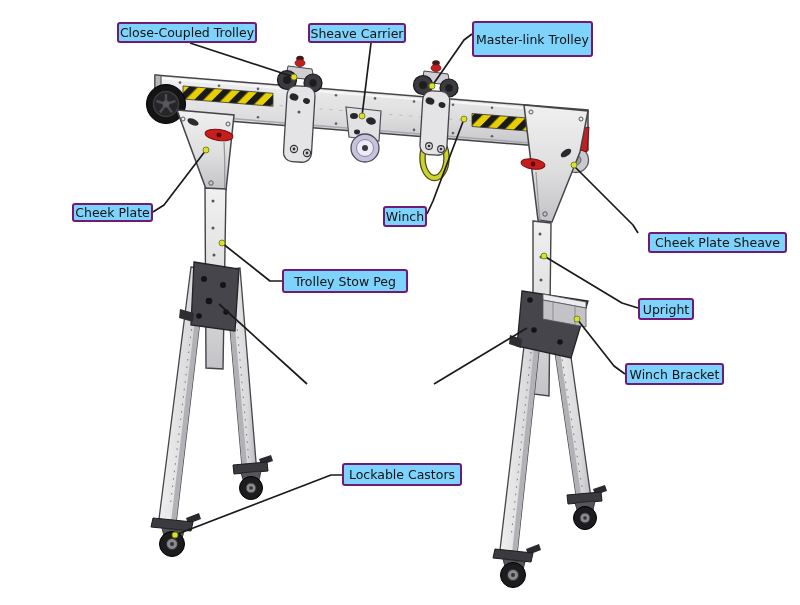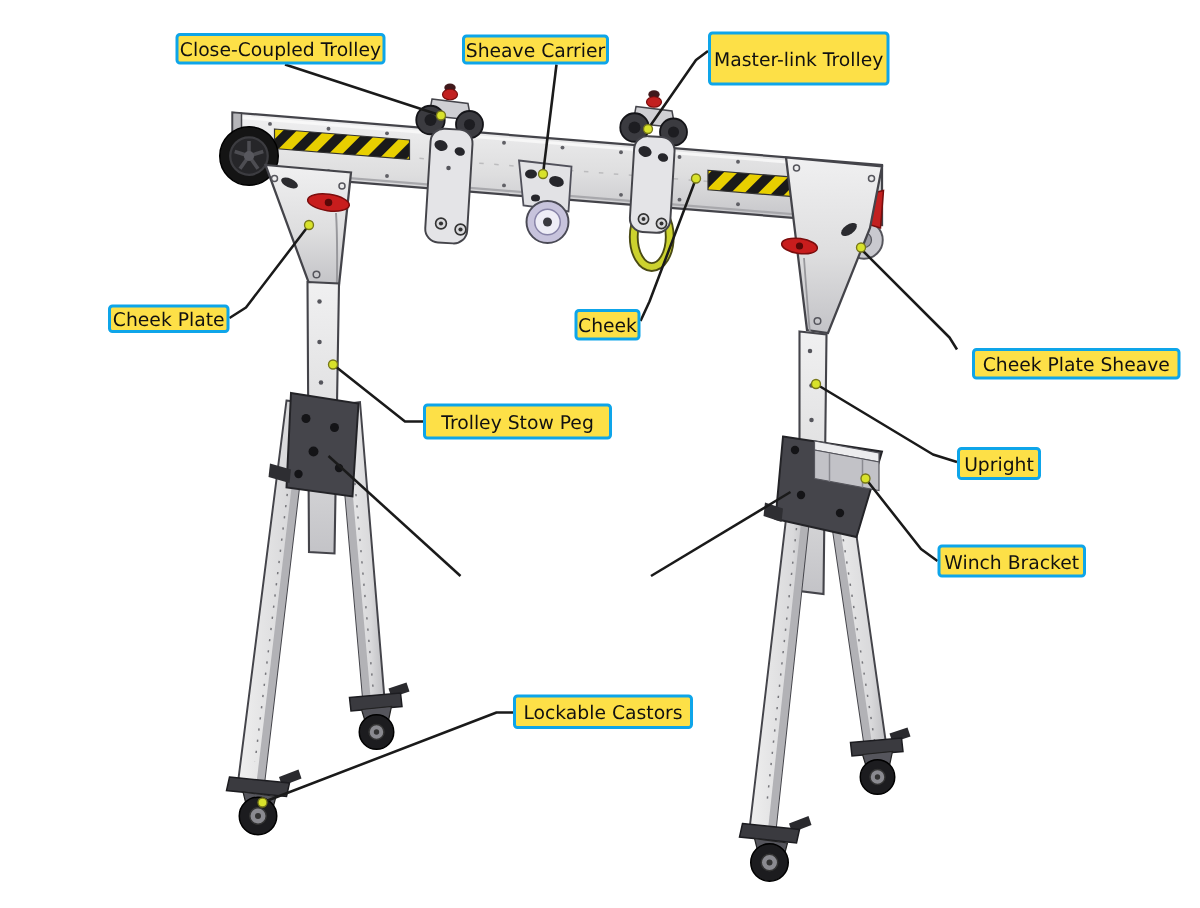--- a/index.html
+++ b/index.html
@@ -1,20 +1,20 @@
 <!DOCTYPE html>
 <html><head>
 <meta charset="utf-8">
 <style>
   html,body{margin:0;padding:0;background:#fff;}
   #stage{position:relative;width:800px;height:605px;background:#ffffff;overflow:hidden;
          font-family:"DejaVu Sans",sans-serif;}
   #crane-svg{position:absolute;left:0;top:0;}
   .lbl{position:absolute;box-sizing:border-box;display:flex;align-items:center;justify-content:center;
-       background:#fde047;border:2px solid #0ea5e9;border-radius:3px;color:#111;
+       background:#7dd3fc;border:2px solid #701a75;border-radius:3px;color:#111;
        font-size:12.5px;line-height:1.2;white-space:nowrap;text-align:left;z-index:5;}
   .lbl.two-line{flex-direction:column;line-height:1.35;}
 </style>
 </head>
 <body>
 
 <div id="stage">
 
 <svg id="crane-svg" width="800" height="605" viewBox="0 0 800 605">
   <defs>
@@ -287,21 +287,21 @@
 </svg>
 
   <div class="lbl" style="left:117px;top:22px;width:140px;height:21px;">Close-Coupled Trolley</div>
 
   <div class="lbl" style="left:308px;top:23px;width:98px;height:20px;">Sheave Carrier</div>
 
   <div class="lbl" style="left:472px;top:21px;width:121px;height:36px;">Master-link Trolley</div>
 
   <div class="lbl" style="left:72px;top:203px;width:81px;height:19px;">Cheek Plate</div>
 
-  <div class="lbl" style="left:383px;top:206px;width:44px;height:21px;">Cheek</div>
+  <div class="lbl" style="left:383px;top:206px;width:44px;height:21px;">Winch</div>
 
   <div class="lbl" style="left:627px;top:232px;width:139px;height:21px;margin-left:21px;">Cheek Plate Sheave</div>
 
   <div class="lbl" style="left:282px;top:269px;width:126px;height:24px;">Trolley Stow Peg</div>
 
   <div class="lbl" style="left:638px;top:298px;width:56px;height:22px;">Upright</div>
 
   <div class="lbl" style="left:625px;top:363px;width:99px;height:22px;">Winch Bracket</div>
 
 

